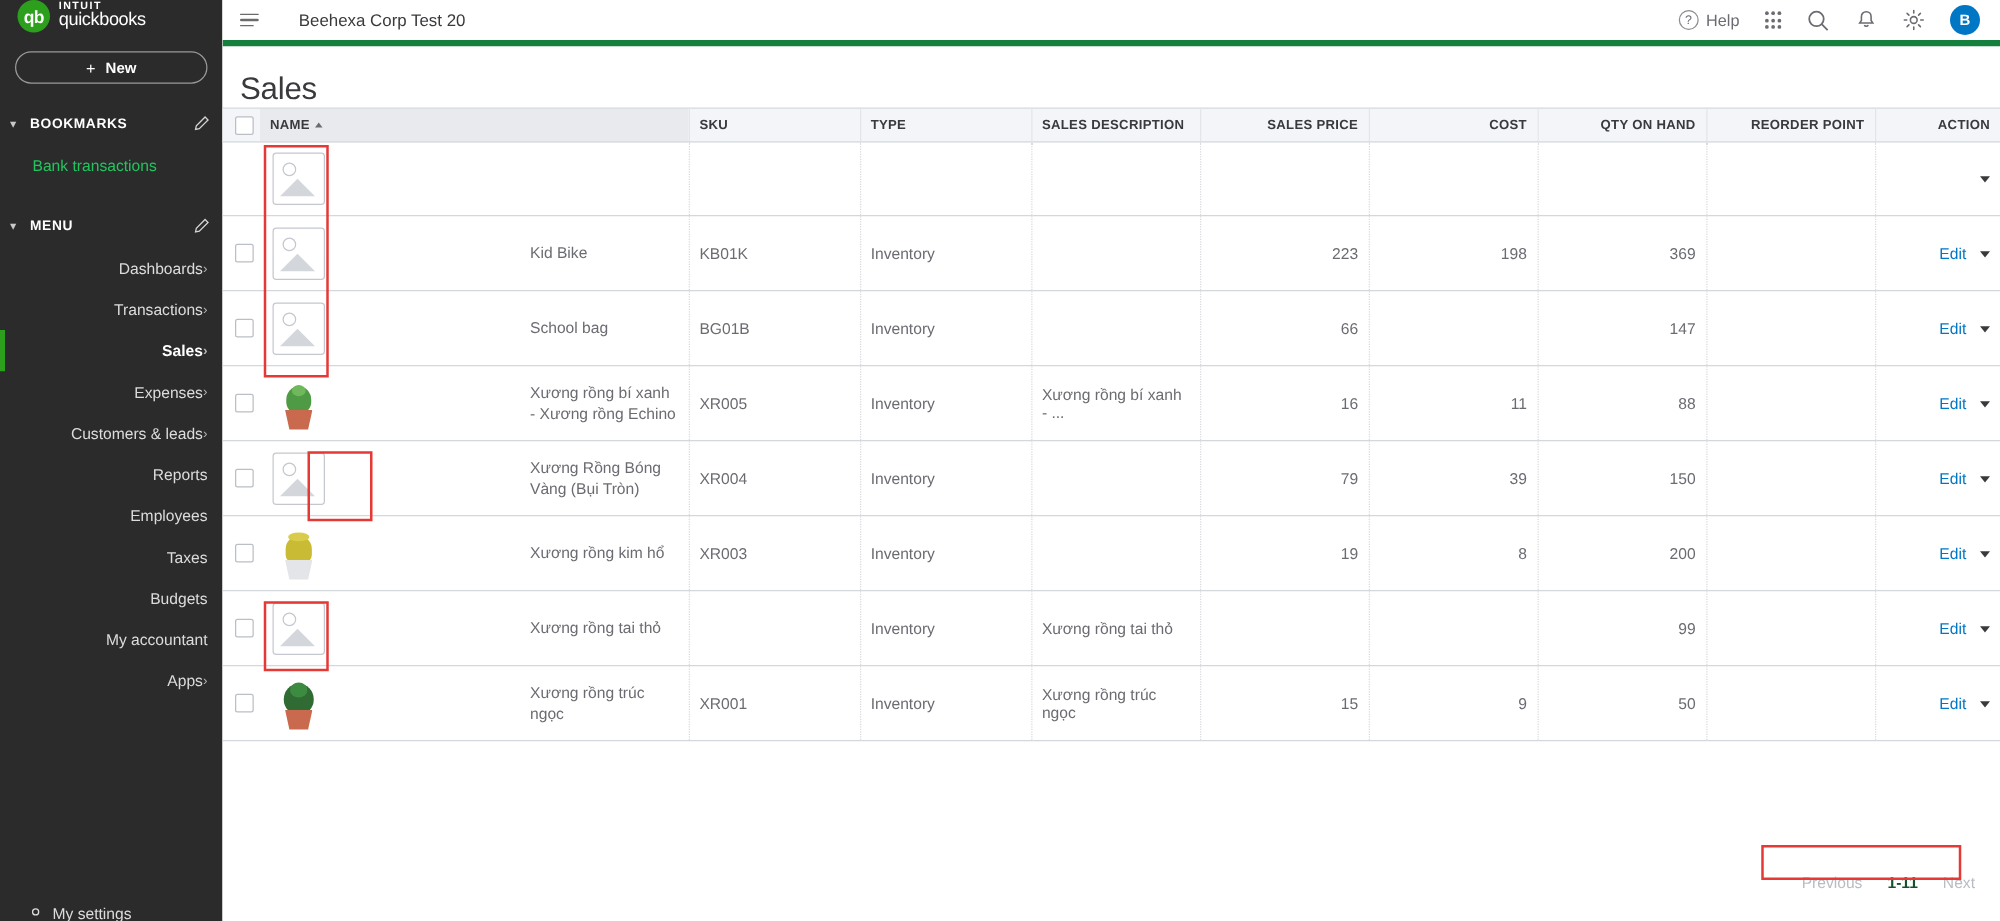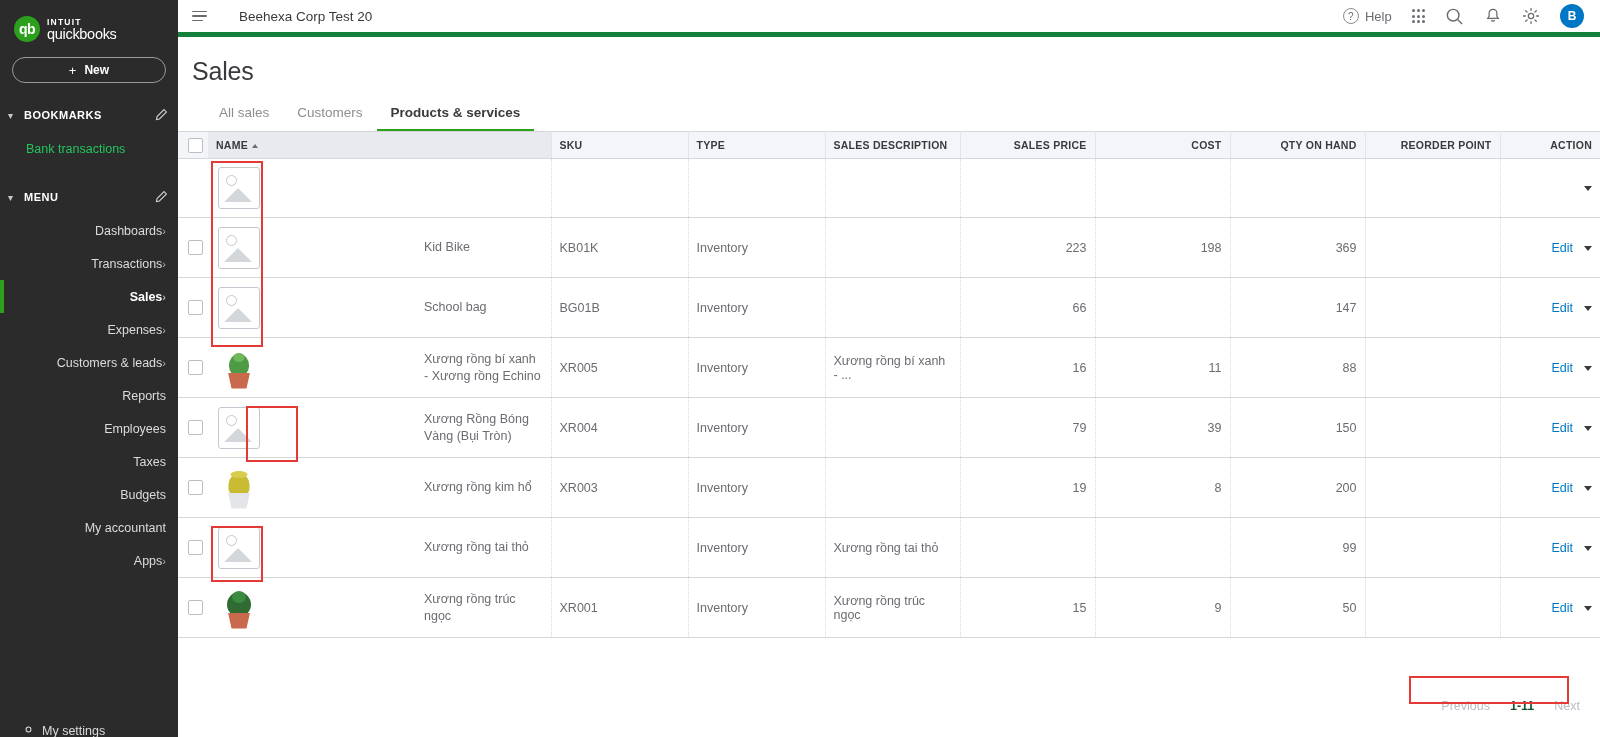--- a/index.html
+++ b/index.html
@@ -10,21 +10,21 @@
     overflow: hidden;
   }
   .app { display: flex; width: 1600px; height: 737px; position: relative; }
 
   
   .sidebar {
     width: 178px; min-width: 178px; height: 737px;
     background: #2b2b2b; color: #e6e6e6;
     position: relative; overflow: hidden;
   }
-  .brand { padding: 16px 0 4px 14px; display: flex; align-items: flex-end; gap: 7px; }
+  .brand { padding: 0 0 4px 14px; display: flex; align-items: flex-start; gap: 7px; }
   .qb-logo {
     width: 26px; height: 26px; border-radius: 50%;
     background: #2ca01c; display: flex; align-items: center; justify-content: center;
     color: #fff; font-size: 14px; font-weight: bold; letter-spacing: -0.5px;
   }
   .brand-text { line-height: 1.05; }
   .brand-intuit { font-size: 8.5px; letter-spacing: 1.2px; color: #fff; font-weight: 600; }
   .brand-qb { font-size: 14.5px; color: #fff; font-weight: 500; letter-spacing: -0.3px; }
 
   .new-btn {
@@ -314,25 +314,20 @@
             <circle cx="10" cy="10" r="3" fill="none" stroke="#6b6c72" stroke-width="1.4"></circle>
             <path d="M10 1.6v2.2M10 16.2v2.2M1.6 10h2.2M16.2 10h2.2M4.1 4.1l1.6 1.6M14.3 14.3l1.6 1.6M15.9 4.1l-1.6 1.6M5.7 14.3l-1.6 1.6" stroke="#6b6c72" stroke-width="1.4" stroke-linecap="round"></path>
           </svg>
         </div>
         <div class="avatar">B</div>
       </div>
     </div>
 
     <div class="page-head">
       <div class="page-title">Sales</div>
-      <div class="tabs">
-        <div class="tab">All sales</div>
-        <div class="tab">Customers</div>
-        <div class="tab active">Products &amp; services</div>
-      </div>
     </div>
 
     <div class="table-wrap">
       <table class="grid">
         <colgroup>
           <col style="width:30px">
             <col style="width:208px">
             <col style="width:135px">
           <col style="width:137px">
             <col style="width:137px">

